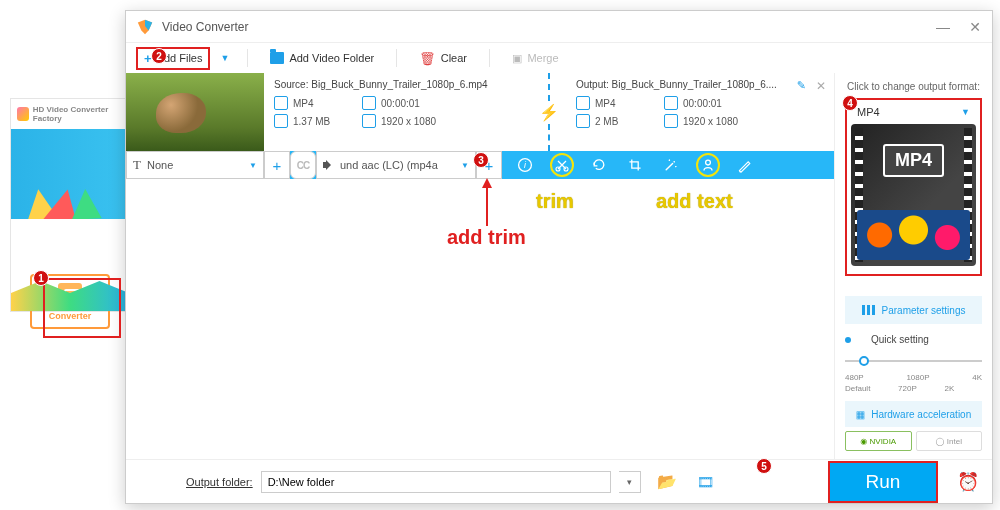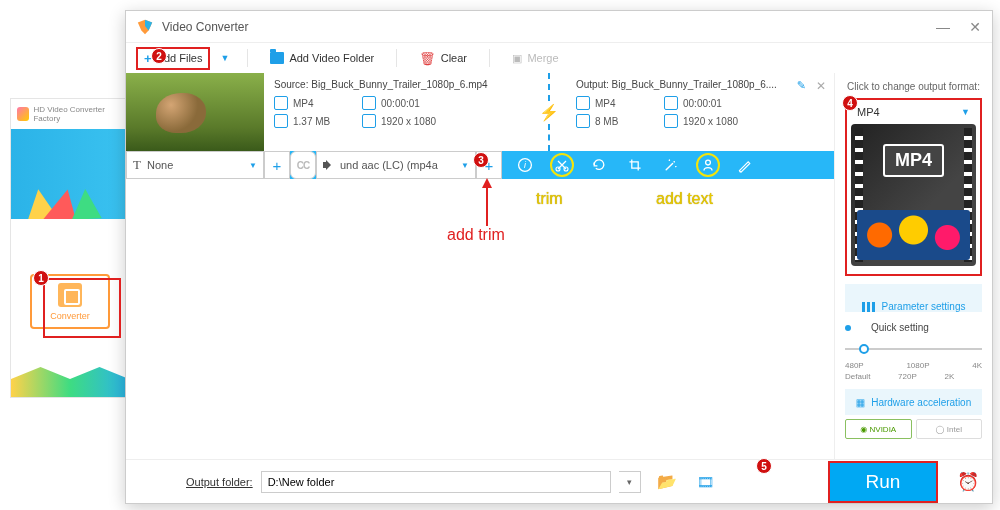--- a/index.html
+++ b/index.html
@@ -1,19 +1,19 @@
 <!DOCTYPE html>
 <html><head>
 <meta charset="utf-8">
 <style>
 * { box-sizing: border-box; margin: 0; padding: 0; font-family: "Segoe UI", Arial, sans-serif; }
 body { width: 1000px; height: 510px; background: #fff; position: relative; overflow: hidden; }
 
 
-.bg-app { position: absolute; left: 10px; top: 98px; width: 120px; height: 300px; background: #fff; border: 1px solid #e5e5e5; }
+.bg-app { position: absolute; left: 10px; top: 98px; width: 120px; height: 214px; background: #fff; border: 1px solid #e5e5e5; font-weight: bold; }
 .bg-app-header { height: 30px; background: #fff; display: flex; align-items: center; padding: 0 6px; }
 .bg-app-logo { width: 14px; height: 14px; background: linear-gradient(135deg,#f7a 0%,#fc0 100%); border-radius: 3px; }
 .bg-app-title { font-size: 8px; color: #888; margin-left: 4px; }
 .bg-app-banner { height: 90px; background: linear-gradient(90deg,#2bb3e8,#3ac2f0); position: relative; overflow: hidden; }
 .bg-banner-tri { position: absolute; bottom: -10px; left: 10px; width: 0; height: 0; border-left: 20px solid transparent; border-right: 20px solid transparent; border-bottom: 40px solid #ffd24a; transform: rotate(-8deg); }
 .bg-banner-tri2 { position: absolute; bottom: -5px; left: 35px; width: 0; height: 0; border-left: 18px solid transparent; border-right: 18px solid transparent; border-bottom: 35px solid #ff5a5a; transform: rotate(12deg); }
 .bg-banner-tri3 { position: absolute; bottom: 0; left: 60px; width: 0; height: 0; border-left: 15px solid transparent; border-right: 15px solid transparent; border-bottom: 30px solid #3edc82; transform: rotate(-3deg); }
 .bg-converter-btn { margin: 55px auto 0; width: 80px; height: 55px; display: flex; flex-direction: column; align-items: center; justify-content: center; border: 2px solid #ff9a3a; border-radius: 4px; }
 .bg-conv-icon { width: 24px; height: 24px; background: #ffb65a; border-radius: 3px; position: relative; }
 .bg-conv-icon::before { content: ""; position: absolute; left: 6px; top: 6px; width: 12px; height: 12px; border: 2px solid #fff; border-radius: 2px; }
@@ -81,21 +81,21 @@
 .rc-title { text-align: center; font-size: 10px; color: #666; margin-bottom: 6px; }
 .fmt-box { border: 2px solid #e02020; padding: 4px; height: 178px; }
 .fmt-head { display: flex; justify-content: space-between; align-items: center; padding: 2px 6px; font-size: 11px; color: #333; background: #fff; }
 .fmt-head .dd { color: #1e9fe8; font-size: 9px; }
 .fmt-preview { margin-top: 4px; height: 142px; background: linear-gradient(135deg,#222 0%,#444 60%); border-radius: 4px; position: relative; display: flex; align-items: center; justify-content: center; overflow: hidden; }
 .fmt-badge { position: absolute; top: 20px; background: #444; color: #fff; font-weight: bold; font-size: 18px; padding: 4px 10px; border: 2px solid #fff; border-radius: 3px; }
 .fmt-flowers { position: absolute; bottom: 6px; left: 6px; right: 6px; height: 50px; background: radial-gradient(circle at 20% 50%,#ff6a00 0 12px,transparent 13px), radial-gradient(circle at 50% 40%,#ffcc00 0 14px,transparent 15px), radial-gradient(circle at 80% 55%,#ff1a6a 0 12px,transparent 13px), #1a4a8a; border-radius: 3px; }
 .film-holes { position: absolute; top: 4px; bottom: 4px; width: 8px; background: repeating-linear-gradient(#222 0 8px,#fff 8px 12px); }
 .film-holes.l { left: 4px; } .film-holes.r { right: 4px; }
 
-.param-btn { margin-top: 8px; height: 28px; background: #eaf6fc; display: flex; align-items: flex-end; justify-content: center; gap: 6px; font-size: 10px; color: #1e9fe8; cursor: pointer; }
+.param-btn { margin-top: 20px; height: 28px; background: #eaf6fc; display: flex; align-items: center; justify-content: center; gap: 6px; font-size: 10px; color: #1e9fe8; cursor: pointer; }
 .param-icon { width: 14px; height: 10px; background: repeating-linear-gradient(90deg,#1e9fe8 0 3px,transparent 3px 5px); }
 
 .quick { margin-top: 10px; }
 .quick-title { display: flex; align-items: center; gap: 20px; font-size: 10px; color: #444; }
 .quick-title .dot { width: 6px; height: 6px; background: #1e9fe8; border-radius: 50%; }
 .slider { height: 20px; position: relative; margin-top: 6px; }
 .slider-track { position: absolute; top: 9px; left: 0; right: 0; height: 2px; background: #ccc; }
 .slider-thumb { position: absolute; top: 5px; left: 10%; width: 10px; height: 10px; background: #fff; border: 2px solid #1e9fe8; border-radius: 50%; }
 .slider-labels { display: flex; justify-content: space-between; font-size: 8px; color: #888; margin-top: 2px; }
 
@@ -110,21 +110,21 @@
 .out-label { font-size: 11px; color: #333; text-decoration: underline; }
 .out-input { width: 350px; height: 22px; border: 1px solid #ccc; font-size: 11px; padding: 0 6px; }
 .out-dd { width: 22px; height: 22px; border: 1px solid #ccc; border-left: none; display: flex; align-items: center; justify-content: center; color: #666; font-size: 9px; }
 .out-icon { width: 22px; height: 20px; color: #1e9fe8; font-size: 16px; display: flex; align-items: center; justify-content: center; margin-left: 8px; cursor: pointer; }
 .run-wrap { margin-left: auto; border: 2px solid #e02020; padding: 0; }
 .run { width: 106px; height: 38px; background: #00a8f3; color: #fff; font-size: 19px; font-weight: 400; display: flex; align-items: center; justify-content: center; cursor: pointer; }
 .alarm { width: 26px; height: 26px; color: #1e9fe8; font-size: 18px; display: flex; align-items: center; justify-content: center; margin-left: 10px; cursor: pointer; }
 
 
 .badge { position: absolute; width: 16px; height: 16px; background: #d01010; color: #fff; border-radius: 50%; font-size: 10px; font-weight: bold; display: flex; align-items: center; justify-content: center; z-index: 50; border: 1px solid #fff; }
-.anno-label { position: absolute; font-size: 16px; font-weight: normal; z-index: 50; font-family: Arial, sans-serif; }
+.anno-label { position: absolute; font-size: 20px; font-weight: bold; z-index: 50; font-family: Arial, sans-serif; }
 .anno-red { color: #e02020; }
 .anno-yel { color: #e8c800; text-shadow: 0 0 1px #908000; }
 .redbox { position: absolute; border: 2px solid #e02020; z-index: 40; pointer-events: none; }
 </style>
 </head>
 <body>
 
 <div class="bg-app">
   <div class="bg-app-header">
     <div class="bg-app-logo"></div>
@@ -228,21 +228,21 @@
                   <span>MP4</span>
                 </div>
               <div class="meta">
                   <span class="meta-icon"></span>
                   <span>00:00:01</span>
                 </div>
             </div>
             <div class="meta-row">
               <div class="meta">
                   <span class="meta-icon"></span>
-                  <span>8 MB</span>
+                  <span>2 MB</span>
                 </div>
               <div class="meta">
                   <span class="meta-icon"></span>
                   <span>1920 x 1080</span>
                 </div>
             </div>
           </div>
         </div>
       </div>
 

